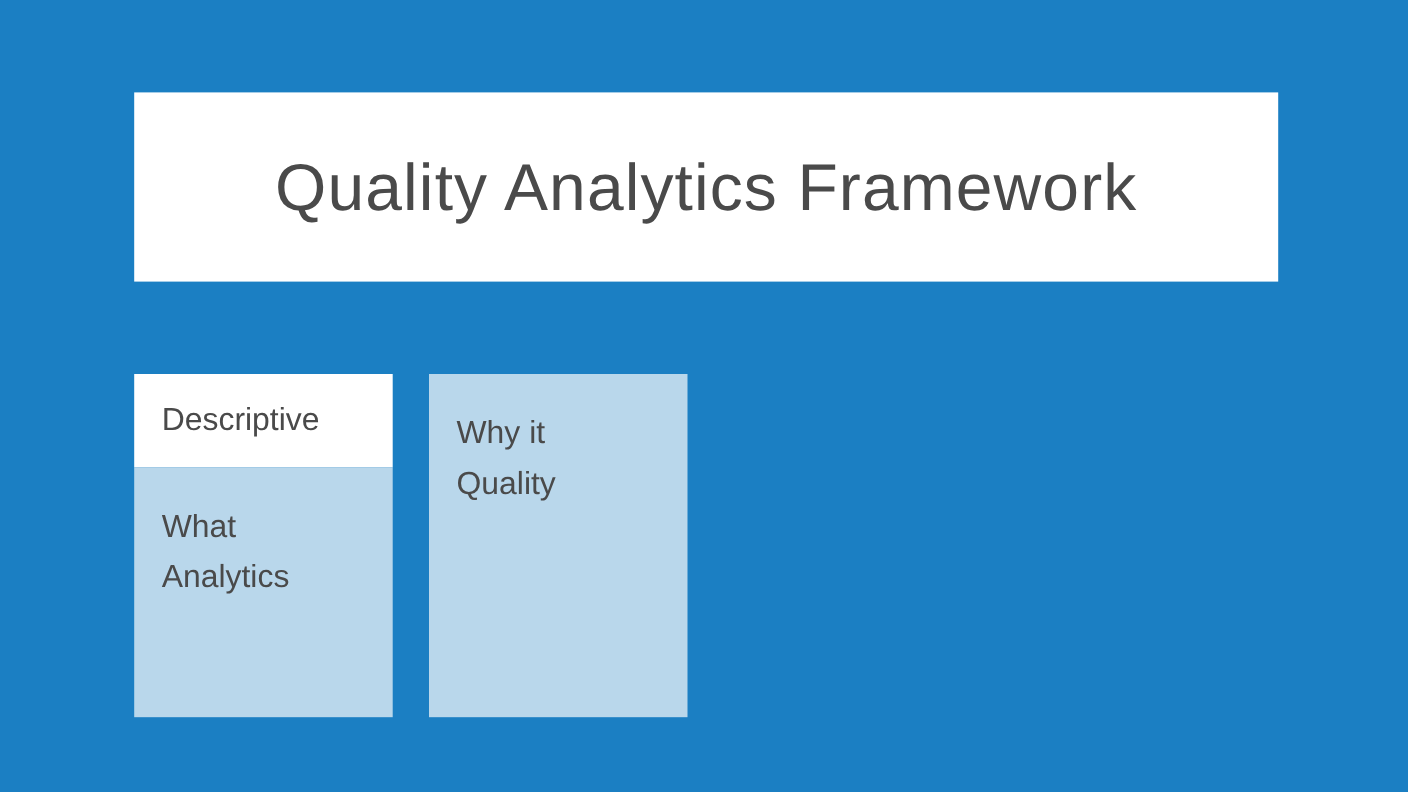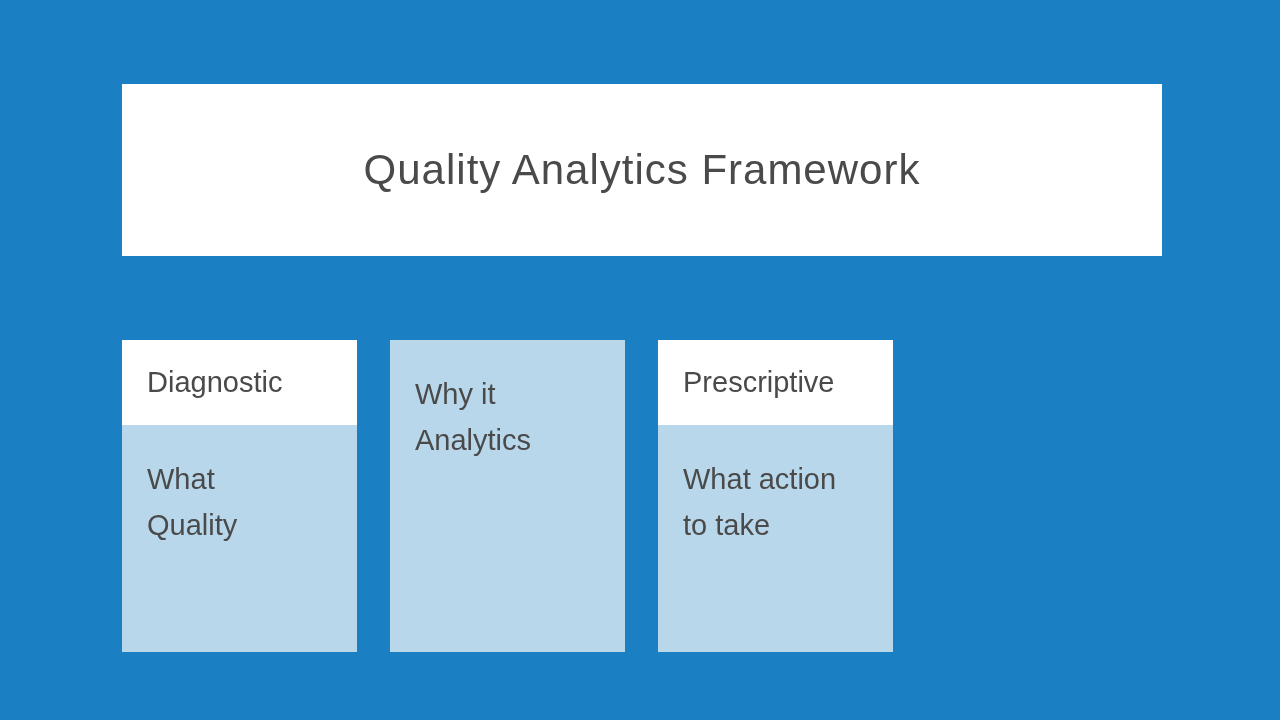--- a/index.html
+++ b/index.html
@@ -18,21 +18,21 @@
   .title-card{
     position:absolute;
     left:122px; top:84px;
     width:1040px; height:172px;
     background:var(--card-header);
     display:flex;
     align-items:center;
     justify-content:center;
   }
   .slide-title{
-    font-size:42px;
+    font-size:60px;
     font-weight:400;
     color:var(--text);
     letter-spacing:1px;
     white-space:nowrap;
   }
   .columns{
     position:absolute;
     left:122px; top:340px;
     width:1040px; height:312px;
     display:flex;
@@ -75,40 +75,31 @@
 <div>
 
   <div class="title-card">
     <div class="slide-title">Quality Analytics Framework</div>
   </div>
 
   <div class="columns">
 
     <div class="column">
       <div class="column-header">
-        <span class="column-header-label">Diagnostic</span>
+        <span class="column-header-label">Descriptive</span>
       </div>
       <div class="column-body">
         <span class="column-body-text">What
-Quality</span>
+Analytics</span>
       </div>
     </div>
 
     <div class="column">
       <div class="column-body">
         <span class="column-body-text">Why it
-Analytics</span>
+Quality</span>
       </div>
     </div>
 
 
-    <div class="column">
-      <div class="column-header">
-        <span class="column-header-label">Prescriptive</span>
-      </div>
-      <div class="column-body">
-        <span class="column-body-text">What action
-to take</span>
-      </div>
-    </div>
 
   </div>
 </div>
 
 </body></html>

